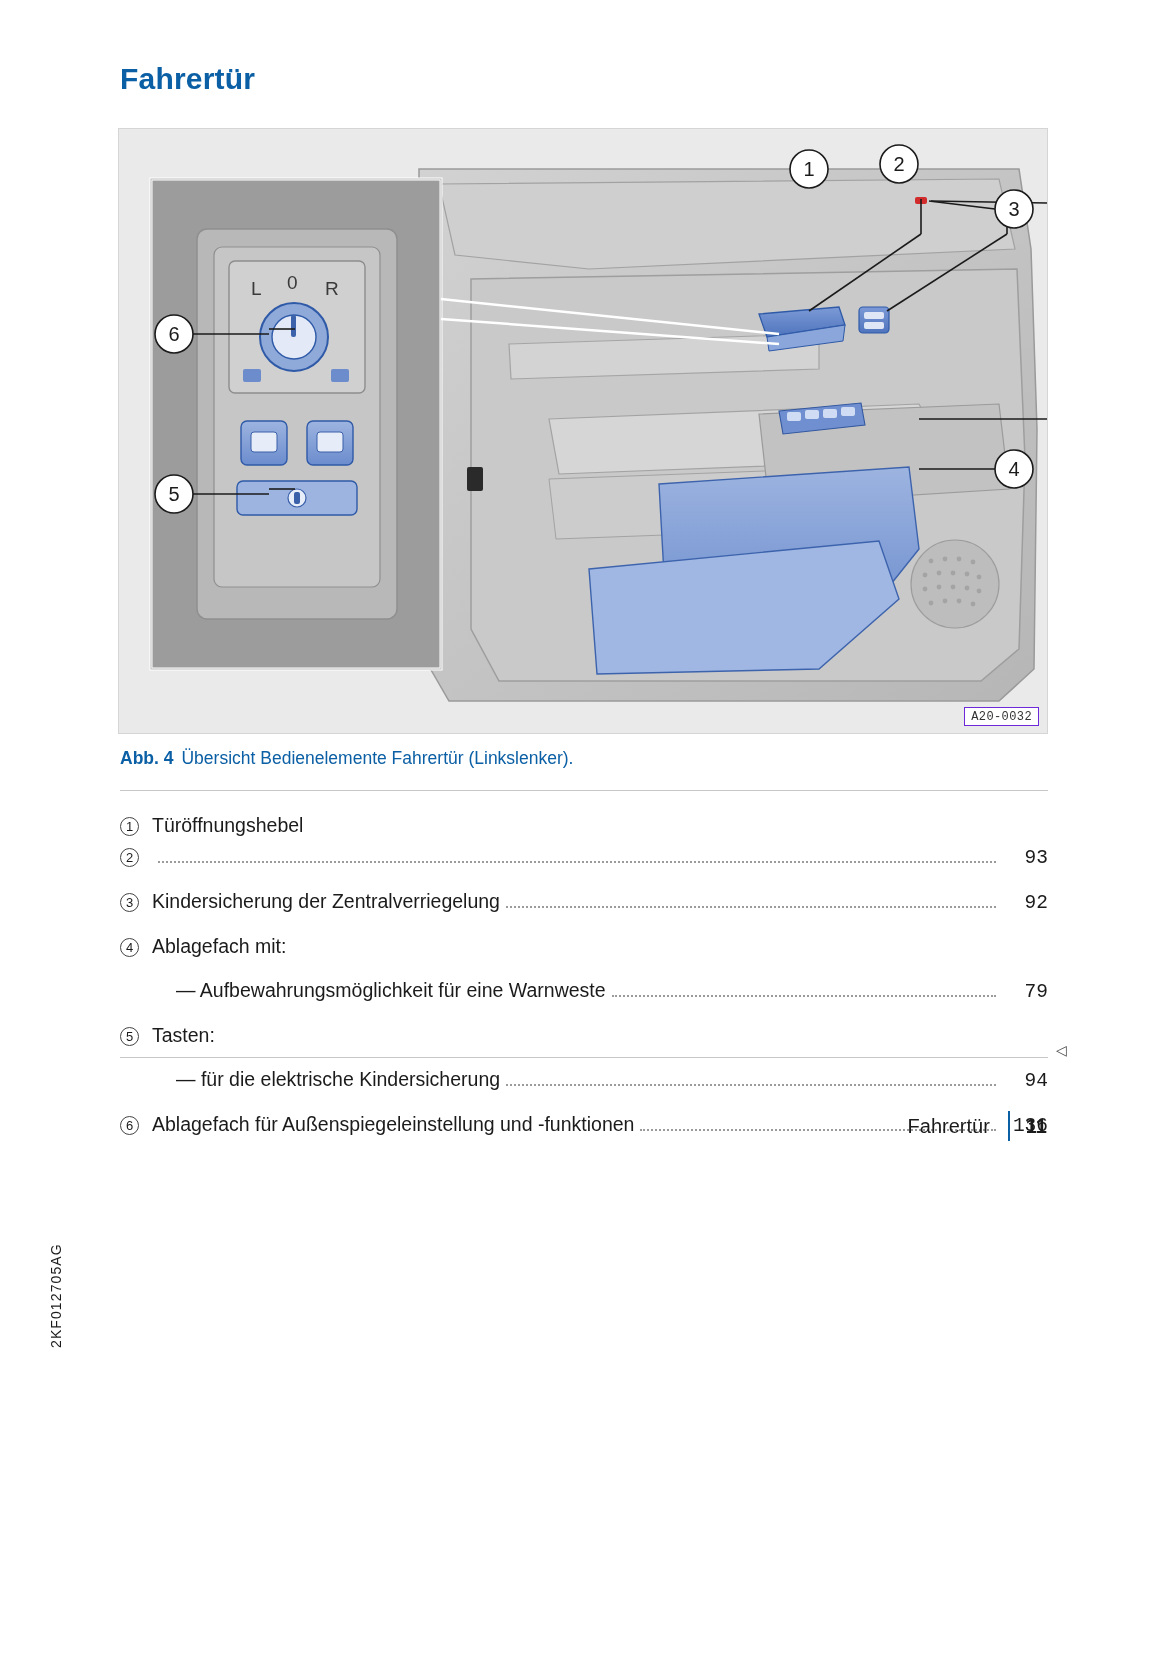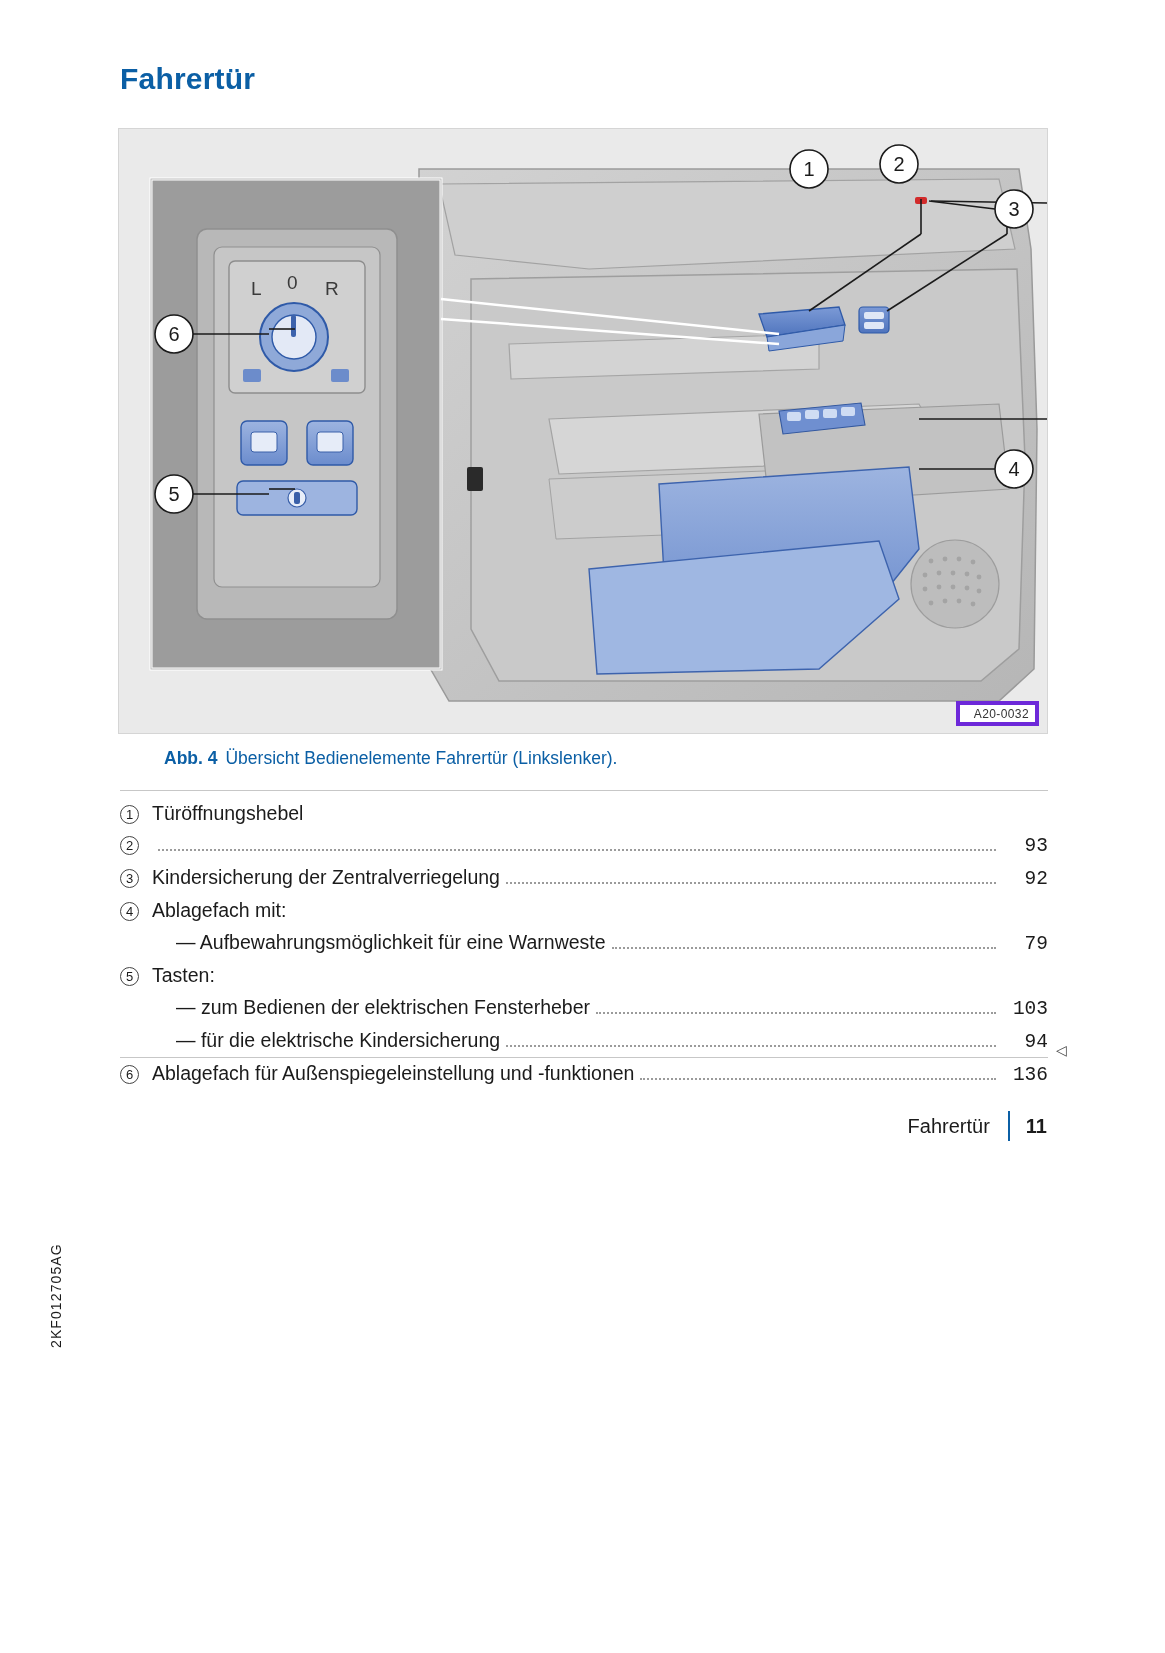--- a/index.html
+++ b/index.html
@@ -41,41 +41,40 @@
     background: #e9e9e9;
     border: 1px solid #d5d5d5;
     box-sizing: border-box;
     overflow: hidden;
   }
   .fig-code {
     position: absolute;
     right: 8px;
     bottom: 7px;
     background: #ffffff;
-    border: 4px solid #6d28d9;
+    border: 1px solid #6d28d9;
     font-size: 12px;
-    padding: 2px 6px 1px 14px;
+    padding: 2px 6px 1px 6px;
     color: #333;
     letter-spacing: 0.4px;
-    font-family: Liberation Sans, sans-serif;
+    font-family: Liberation Mono, monospace;
   }
   svg.doorart { position:absolute; left:0; top:0; }
   
   .caption {
     position: absolute;
     left: 120px;
     top: 748px;
     font-size: 17.5px;
     color: #0b5fa5;
   }
   .caption b {
     color: #0b5fa5;
     font-weight: bold;
     margin-right: 8px;
-    margin-left: 44px;
   }
   
   .legend {
     position: absolute;
     left: 120px;
     top: 790px;
     width: 928px;
     border-top: 1px solid #c7c7c7;
     padding-top: 7px;
   }
@@ -100,21 +99,21 @@
     width: 19px;
     height: 19px;
     line-height: 18px;
     border: 1px solid #444;
     border-radius: 50%;
     text-align: center;
     font-size: 13px;
     color: #1b1b1b;
     box-sizing: border-box;
   }
-  .txt { flex: 0 0 auto; }
+  .txt { flex: 0 0 auto; margin-top: 12px; }
   .dots {
     flex: 1 1 auto;
     border-bottom: 2px dotted #9b9b9b;
     margin: 0 6px 6px 6px;
     min-width: 10px;
     height: 1px;
   }
   .pg {
     flex: 0 0 auto;
     text-align: right;
@@ -361,26 +360,20 @@
       <span class="pg">79</span>
     </div>
 
     <div class="legend-row nodots">
       <span class="num"><span class="circ">5</span></span>
       <span class="txt">Tasten:</span>
       <span class="dots"></span>
       <span class="pg"></span>
     </div>
 
-    <div class="legend-row sub">
-      <span class="num"></span>
-      <span class="txt">— zum Bedienen der elektrischen Fensterheber</span>
-      <span class="dots"></span>
-      <span class="pg">103</span>
-    </div>
 
     <div class="legend-row sub">
       <span class="num"></span>
       <span class="txt">— für die elektrische Kindersicherung</span>
       <span class="dots"></span>
       <span class="pg">94</span>
     </div>
 
     <div class="legend-row">
       <span class="num"><span class="circ">6</span></span>

